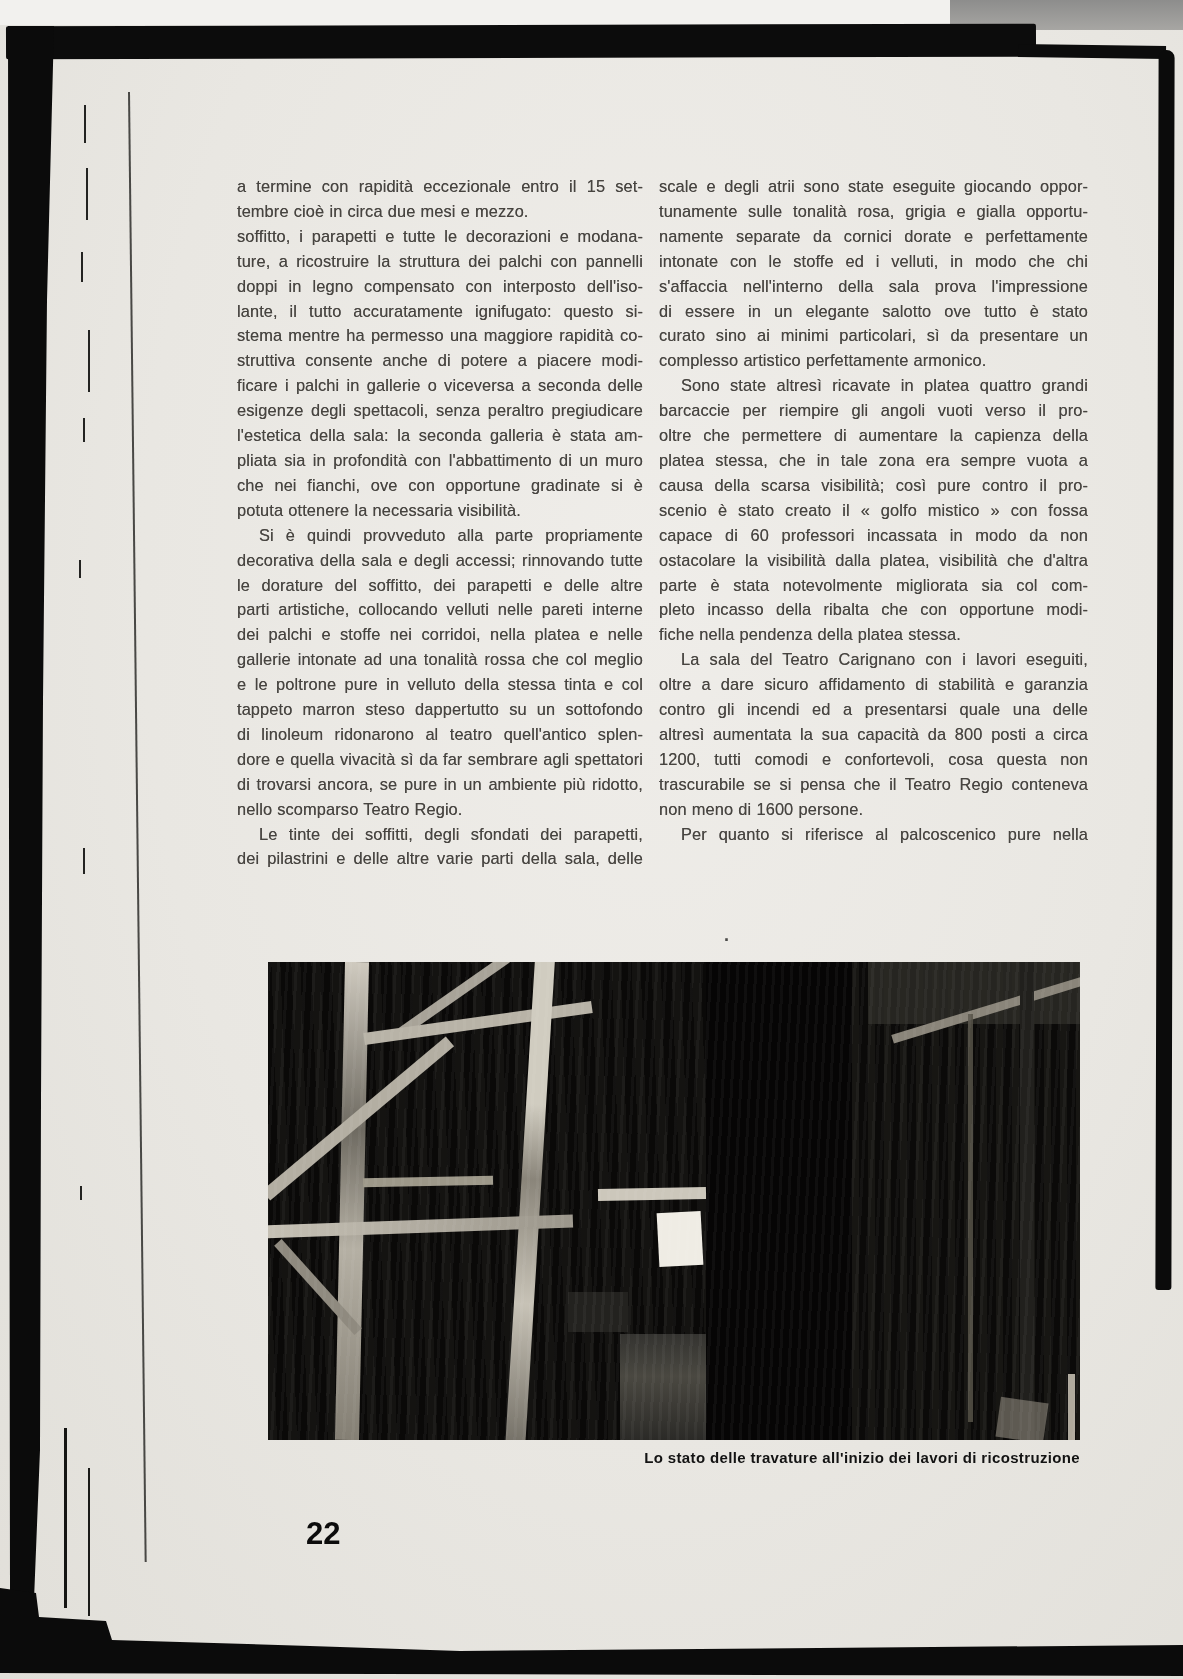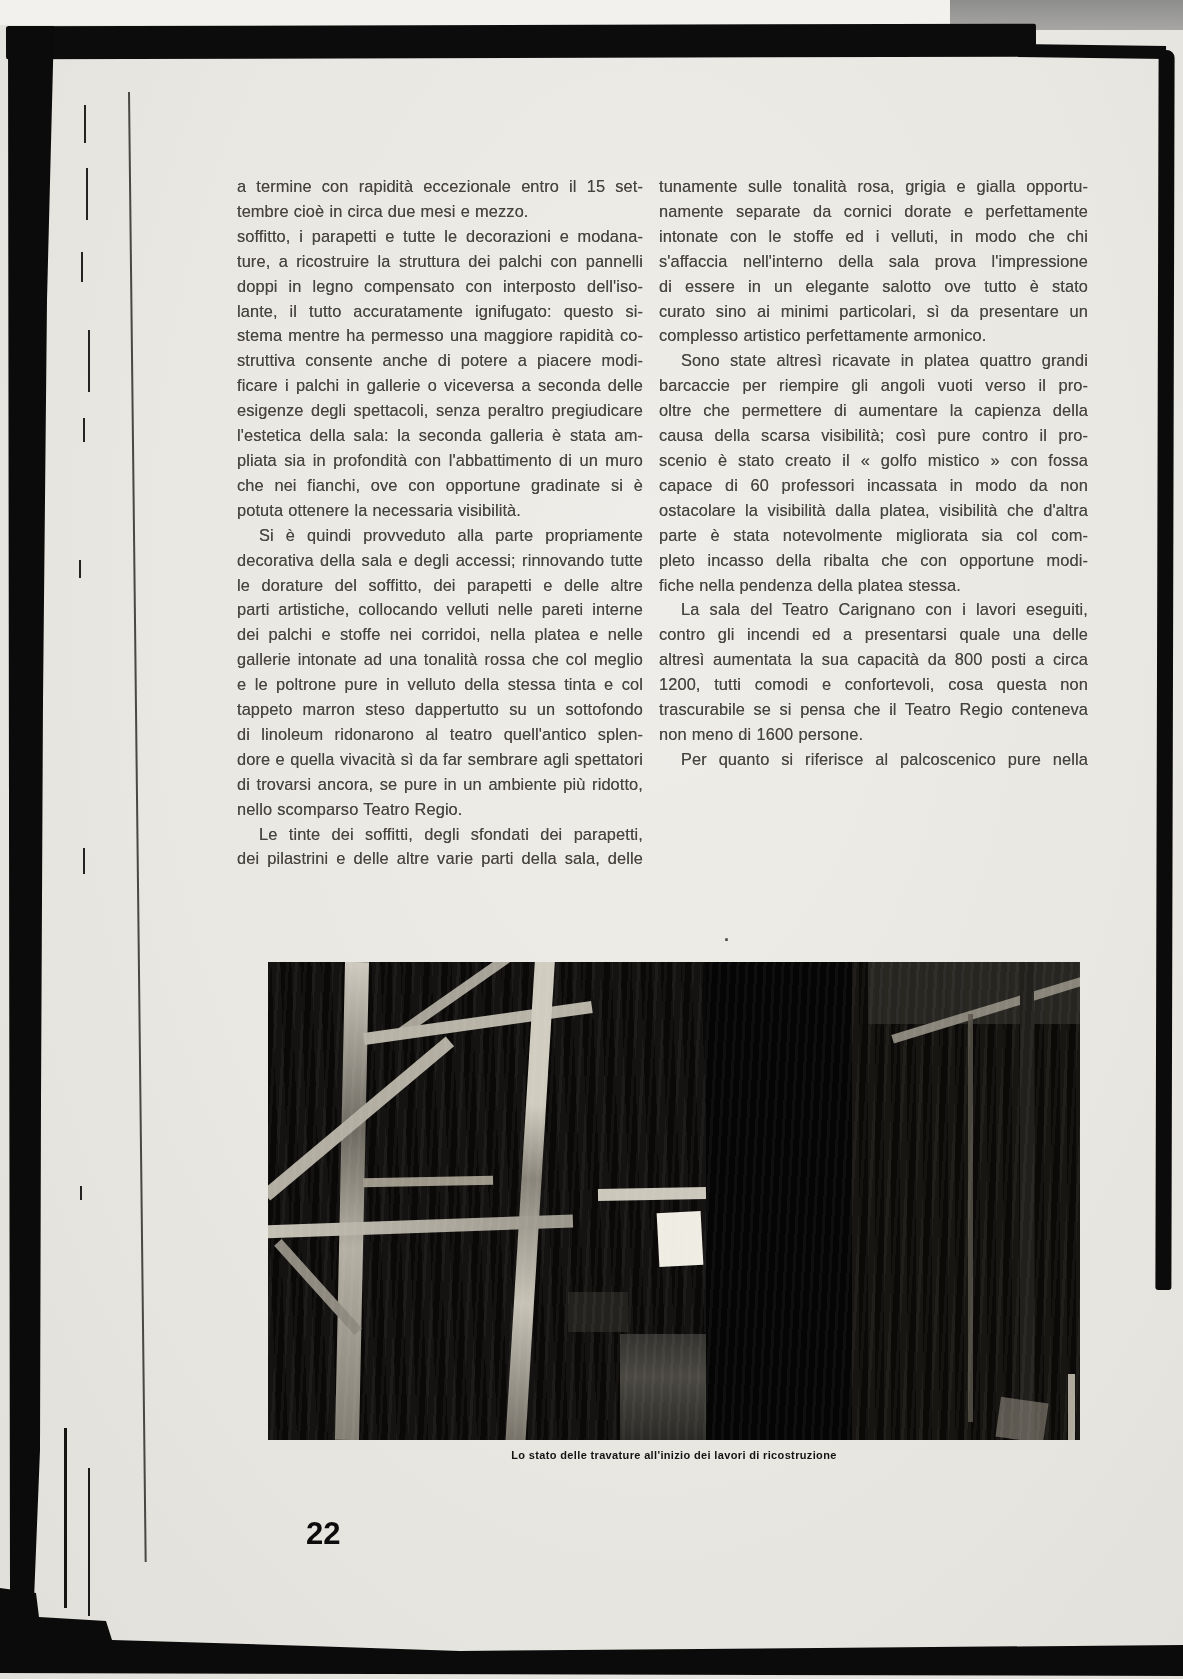--- a/index.html
+++ b/index.html
@@ -36,22 +36,22 @@
   }
   .tline.end{text-align-last:left;}
   .tline.ind{text-indent:22px;}
   .stray{left:724px;top:925px;font-size:18px;color:#4a4a48;font-weight:bold;}
   
   .photo{left:268px;top:962px;width:812px;height:478px;background:#0d0c0a;overflow:hidden;}
   .ph{position:absolute;}
   .photo:after{content:"";position:absolute;inset:0;
     background:repeating-linear-gradient(93deg,rgba(255,255,255,.04) 0 3px,rgba(0,0,0,0) 3px 9px);}
   
-  .caption{left:268px;top:1449px;width:812px;text-align:center;
-    font-size:11px;font-weight:bold;color:#131313;letter-spacing:.35px;}
+  .caption{left:268px;top:1449px;width:812px;text-align:right;
+    font-size:15px;font-weight:bold;color:#131313;letter-spacing:.35px;}
   .folio{left:260px;top:1516px;font-size:31px;font-weight:800;color:#0c0c0c;margin-left:46px;}
 </style>
 </head>
 <body>
 
 <div class="abs top-strip"></div>
 <div class="abs corner-gray"></div>
 <div class="abs top-band"></div>
 <div class="abs top-band-thin"></div>
 <div class="abs right-bar"></div>
@@ -93,38 +93,41 @@
     <div class="tline">e le poltrone pure in velluto della stessa tinta e col</div>
     <div class="tline">tappeto marron steso dappertutto su un sottofondo</div>
     <div class="tline">di linoleum ridonarono al teatro quell'antico splen-</div>
     <div class="tline">dore e quella vivacità sì da far sembrare agli spettatori</div>
     <div class="tline">di trovarsi ancora, se pure in un ambiente più ridotto,</div>
     <div class="tline end">nello scomparso Teatro Regio.</div>
     <div class="tline ind">Le tinte dei soffitti, degli sfondati dei parapetti,</div>
     <div class="tline">dei pilastrini e delle altre varie parti della sala, delle</div>
   </div>
 <div class="col" id="col-right">
+    <div class="tline">scale e degli atrii sono state eseguite giocando oppor-</div>
     <div class="tline">tunamente sulle tonalità rosa, grigia e gialla opportu-</div>
     <div class="tline">namente separate da cornici dorate e perfettamente</div>
     <div class="tline">intonate con le stoffe ed i velluti, in modo che chi</div>
     <div class="tline">s'affaccia nell'interno della sala prova l'impressione</div>
     <div class="tline">di essere in un elegante salotto ove tutto è stato</div>
     <div class="tline">curato sino ai minimi particolari, sì da presentare un</div>
     <div class="tline end">complesso artistico perfettamente armonico.</div>
     <div class="tline ind">Sono state altresì ricavate in platea quattro grandi</div>
     <div class="tline">barcaccie per riempire gli angoli vuoti verso il pro-</div>
     <div class="tline">oltre che permettere di aumentare la capienza della</div>
+    <div class="tline">platea stessa, che in tale zona era sempre vuota a</div>
     <div class="tline">causa della scarsa visibilità; così pure contro il pro-</div>
     <div class="tline">scenio è stato creato il « golfo mistico » con fossa</div>
     <div class="tline">capace di 60 professori incassata in modo da non</div>
     <div class="tline">ostacolare la visibilità dalla platea, visibilità che d'altra</div>
     <div class="tline">parte è stata notevolmente migliorata sia col com-</div>
     <div class="tline">pleto incasso della ribalta che con opportune modi-</div>
     <div class="tline end">fiche nella pendenza della platea stessa.</div>
     <div class="tline ind">La sala del Teatro Carignano con i lavori eseguiti,</div>
+    <div class="tline">oltre a dare sicuro affidamento di stabilità e garanzia</div>
     <div class="tline">contro gli incendi ed a presentarsi quale una delle</div>
     <div class="tline">altresì aumentata la sua capacità da 800 posti a circa</div>
     <div class="tline">1200, tutti comodi e confortevoli, cosa questa non</div>
     <div class="tline">trascurabile se si pensa che il Teatro Regio conteneva</div>
     <div class="tline end">non meno di 1600 persone.</div>
     <div class="tline ind">Per quanto si riferisce al palcoscenico pure nella</div>
   </div>
 
 <div class="abs stray">.</div>
 

